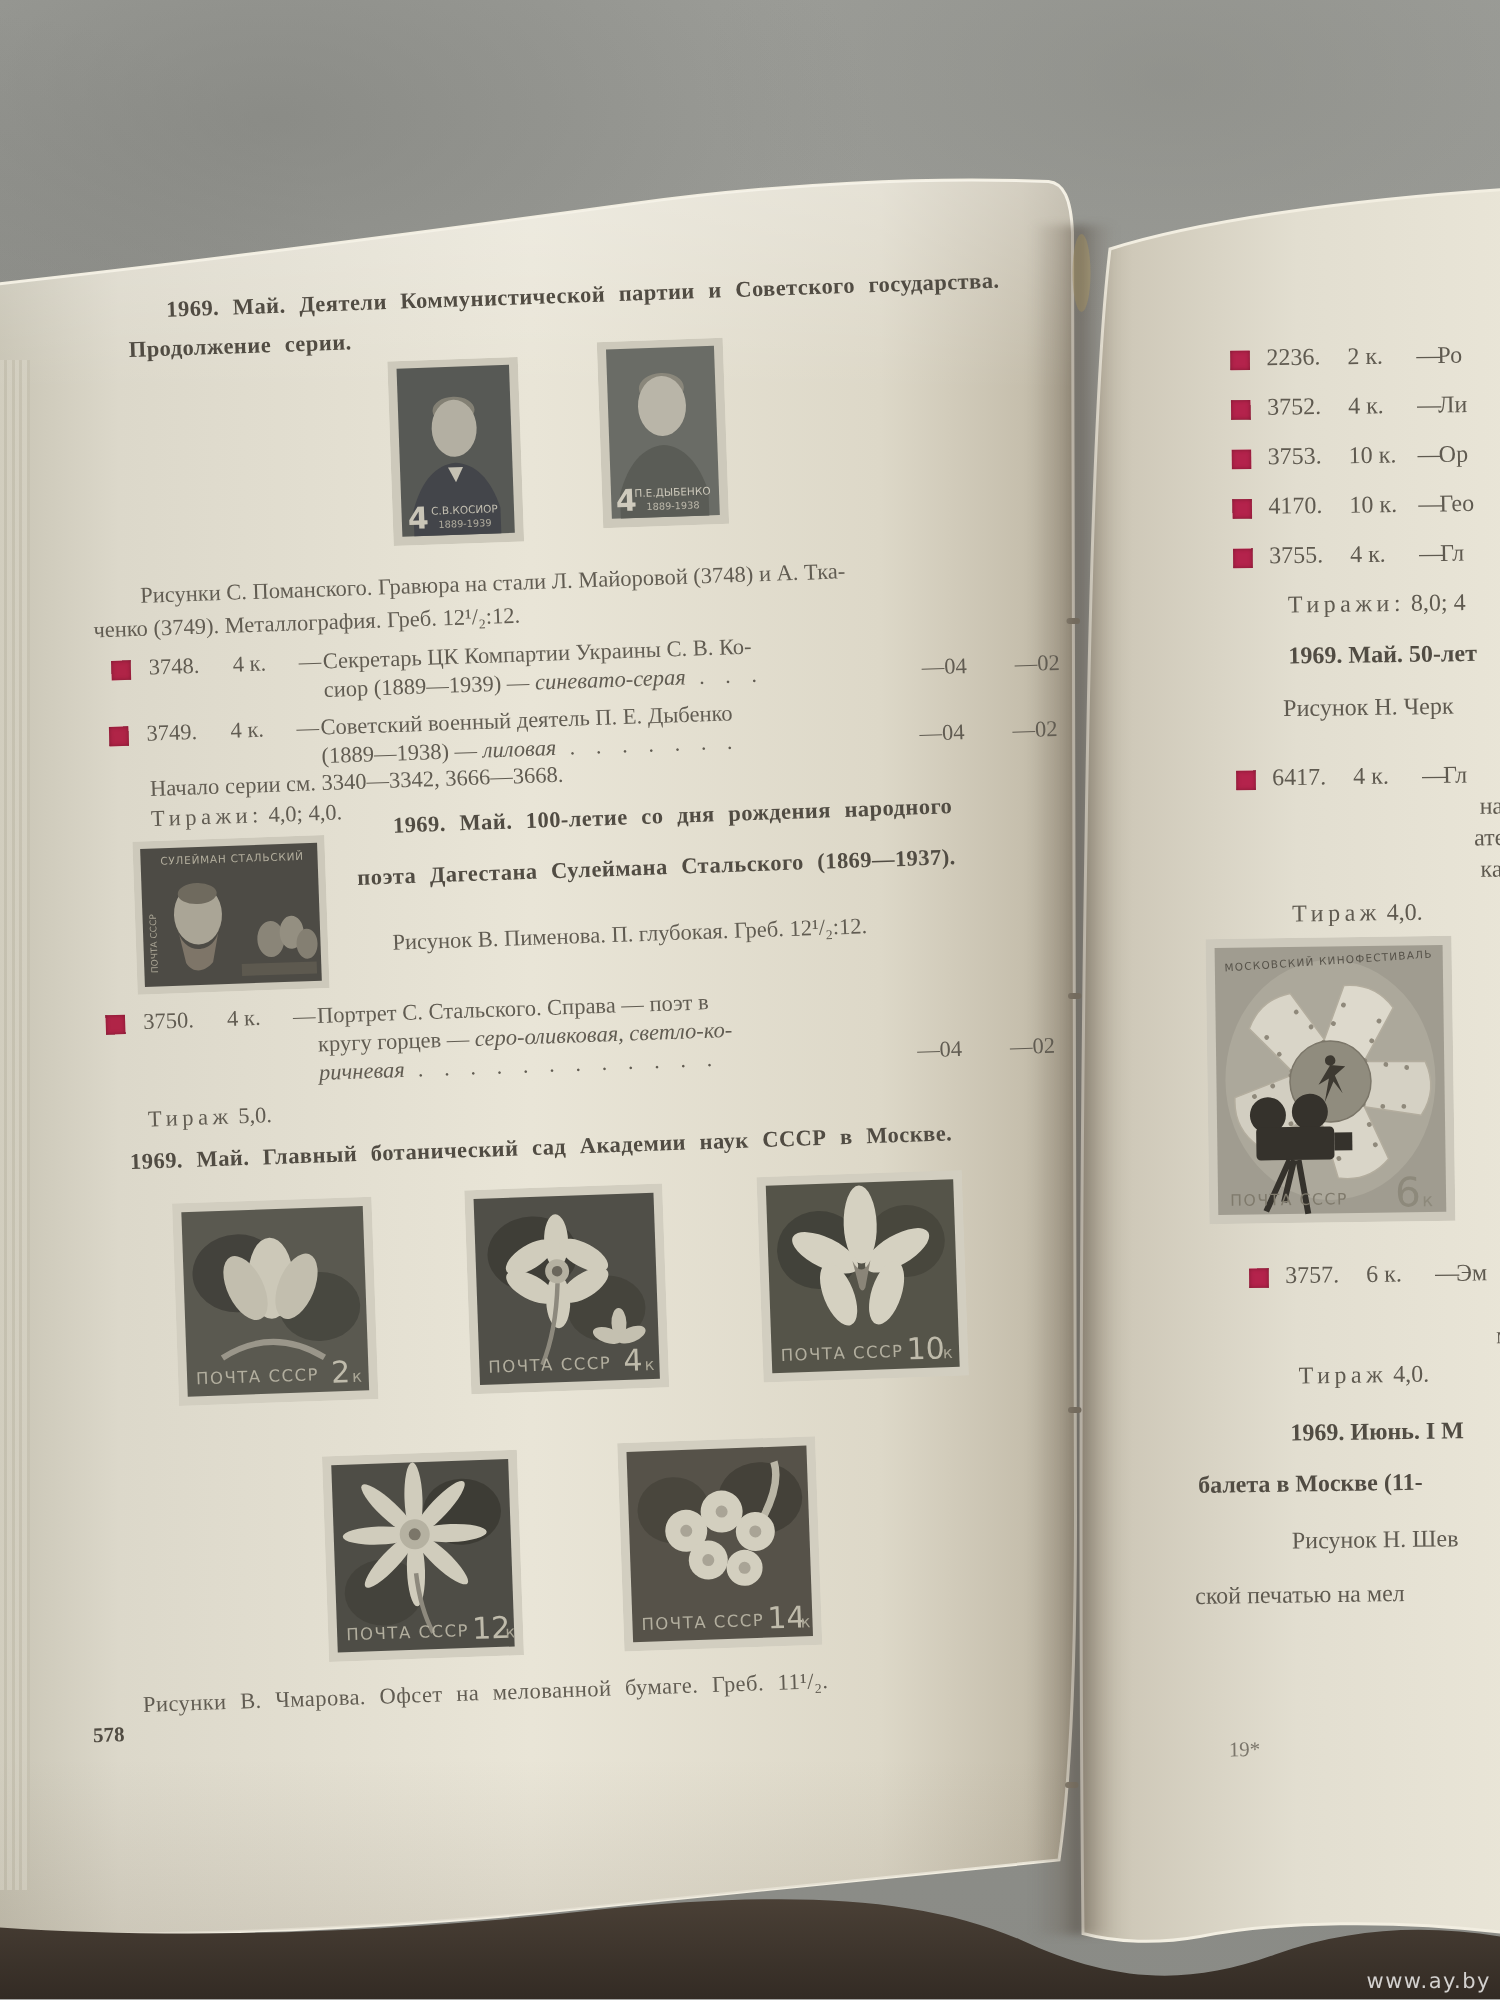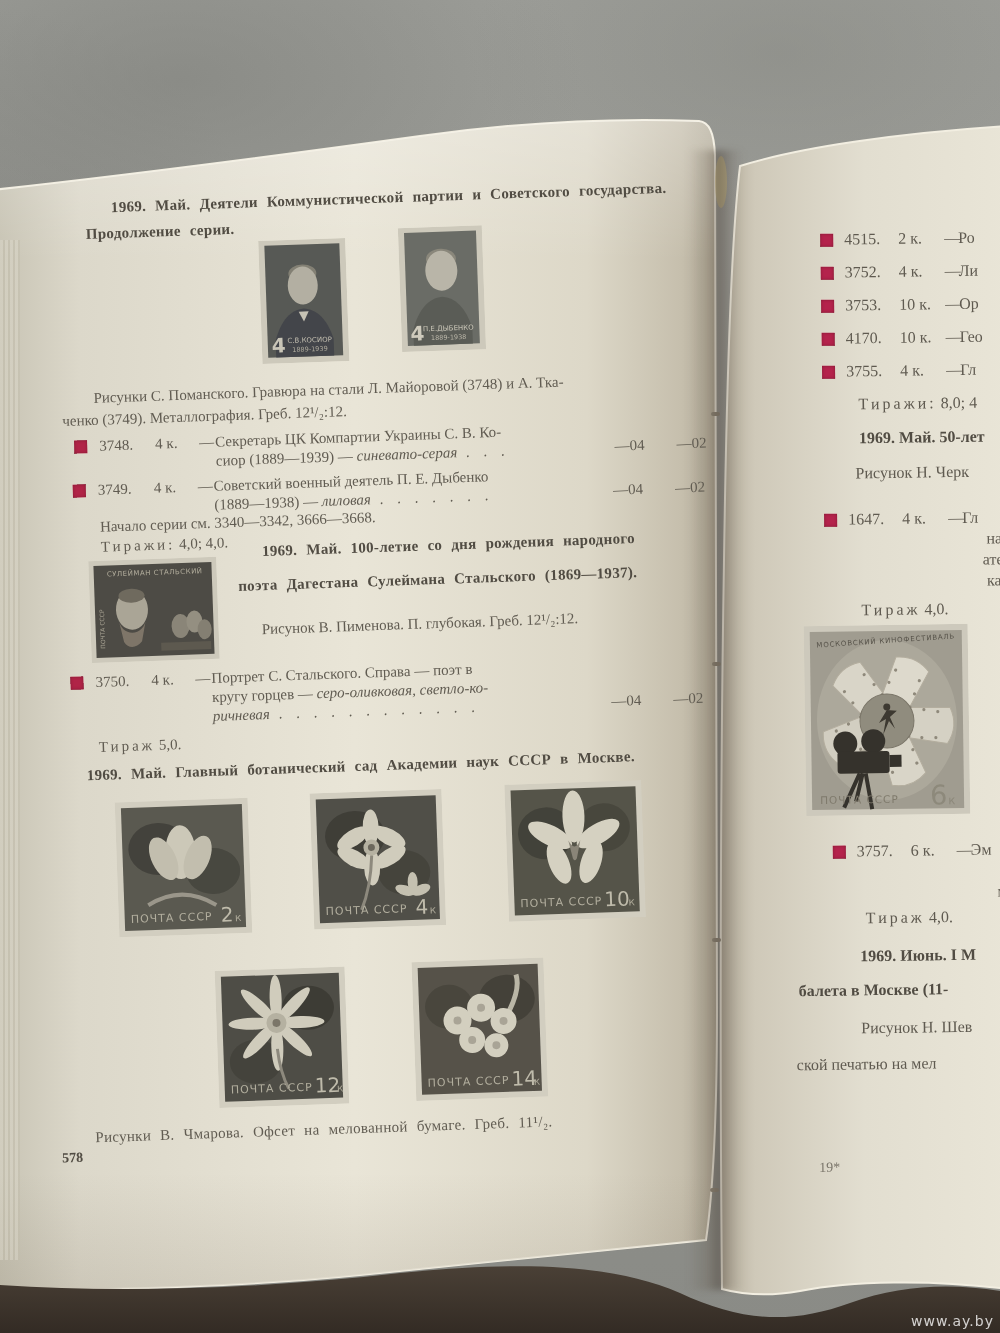--- a/index.html
+++ b/index.html
@@ -311,21 +311,21 @@
 
     <div class="abs ws" style="left:4px;top:948px;width:640px;">Рисунки В. Чмарова. Офсет на мелованной бумаге. Греб. 11¹/₂.</div>
 
     <div class="abs b" style="left:-30px;top:968px;font-size:14px;">578</div>
   </div>
 
   <div class="rp-content">
 
     <div class="abs r-entry" style="left:10px;top:8px;width:210px;">
       <span class="sq"></span>
-      <span class="num">4515.</span>
+      <span class="num">2236.</span>
       <span class="val">2 к.</span>
       <span class="dash">—</span>
       <span>Ро</span>
     </div>
     <div class="abs r-entry" style="left:10px;top:41px;width:210px;">
       <span class="sq"></span>
       <span class="num">3752.</span>
       <span class="val">4 к.</span>
       <span class="dash">—</span>
       <span>Ли</span>
@@ -355,21 +355,21 @@
     <div class="abs" style="left:46px;top:174px;">
       <span class="ls-label">Тиражи:</span>
       <span>8,0; 4</span>
     </div>
 
     <div class="abs b" style="left:46px;top:208px;">1969. Май. 50-лет</div>
     <div class="abs" style="left:42px;top:243px;">Рисунок Н. Черк</div>
 
     <div class="abs r-entry" style="left:10px;top:288px;width:210px;">
       <span class="sq"></span>
-      <span class="num">1647.</span>
+      <span class="num">6417.</span>
       <span class="val">4 к.</span>
       <span class="dash">—</span>
       <span>Гл</span>
     </div>
     <div class="abs" style="left:172px;top:310px;">на</div>
     <div class="abs" style="left:168px;top:331px;">ате</div>
     <div class="abs" style="left:172px;top:352px;">ка</div>
 
     <div class="abs" style="left:46px;top:380px;">
       <span class="ls-label">Тираж</span>

